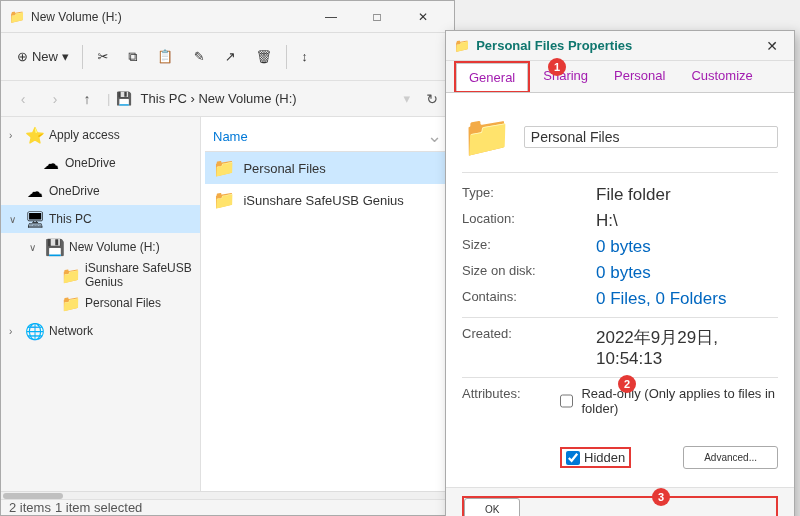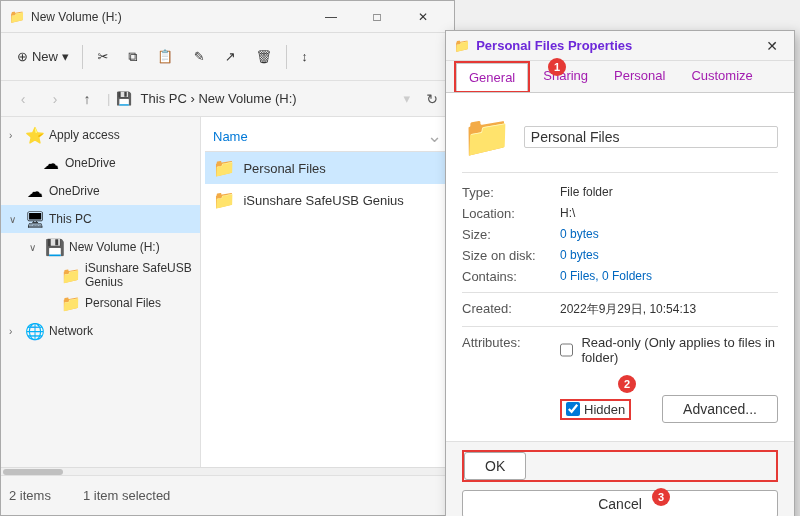--- a/index.html
+++ b/index.html
@@ -124,25 +124,25 @@
       padding: 4px 8px;
       cursor: pointer; gap: 8px;
       height: 32px;
     }
     .file-row.selected { background: #cce8ff; }
     .file-icon { font-size: 18px; }
     .file-name { font-size: 13px; color: #333; }
 
     
     .status-bar {
-      height: 40px;
+      height: 16px;
       background: #f5f5f5;
       border-top: 1px solid #e0e0e0;
       display: flex; align-items: center;
-      padding: 0 8px; gap: 32px;
+      padding: 0 8px; gap: 4px;
       font-size: 12px; color: #555;
     }
     .properties-dialog {
       position: absolute;
       top: 30px; left: 445px;
       width: 350px;
       background: #fff;
       border: 1px solid #aaa;
       box-shadow: 4px 4px 12px rgba(0,0,0,0.25);
       display: flex;
@@ -151,21 +151,21 @@
     }
     .dialog-title-bar {
       background: #f5f5f5;
       border-bottom: 1px solid #ddd;
       height: 30px;
       display: flex;
       align-items: center;
       padding: 0 8px;
       gap: 6px;
     }
-    .dialog-title-text { flex: 1; font-size: 13px; color: #6d28d9; font-weight: 600; }
+    .dialog-title-text { flex: 1; font-size: 13px; color: #0f766e; font-weight: 600; }
     .dialog-close-btn {
       width: 28px; height: 28px;
       border: none; background: transparent;
       cursor: pointer; font-size: 14px; color: #333;
       display: flex; align-items: center; justify-content: center;
     }
 
     
     .tab-bar {
       display: flex;
@@ -208,21 +208,21 @@
       border-radius: 2px; color: #333;
     }
     .prop-row {
       display: flex; align-items: flex-start;
       margin-bottom: 6px; gap: 8px;
     }
     .prop-label {
       width: 90px; color: #555; font-size: 13px;
       flex-shrink: 0;
     }
-    .prop-value { color: #333; font-size: 12px; }
+    .prop-value { color: #333; font-size: 17px; margin-left: 36px; }
     .prop-value.blue { color: #0067c0; }
     .prop-divider { height: 1px; background: #e0e0e0; margin: 8px 0; }
 
     
     .attributes-row {
       display: flex; align-items: center; gap: 8px;
       margin-bottom: 24px;
     }
     .attr-checkbox { accent-color: #0078d7; }
     .attr-label { font-size: 13px; color: #333; }
@@ -239,21 +239,21 @@
       border-top: 1px solid #e0e0e0;
       background: #f5f5f5;
       flex-direction: column;
     }
     .dialog-btn {
       padding: 5px 20px;
       border: 1px solid #aaa;
       border-radius: 3px;
       background: #fff;
       cursor: pointer;
-      font-size: 14px;
+      font-size: 10px;
       color: #333;
     }
     .dialog-btn.primary {
       background: #fff;
     }
     .ok-outline {
       border: 2px solid #e53935;
       display: inline-block;
     }
 

